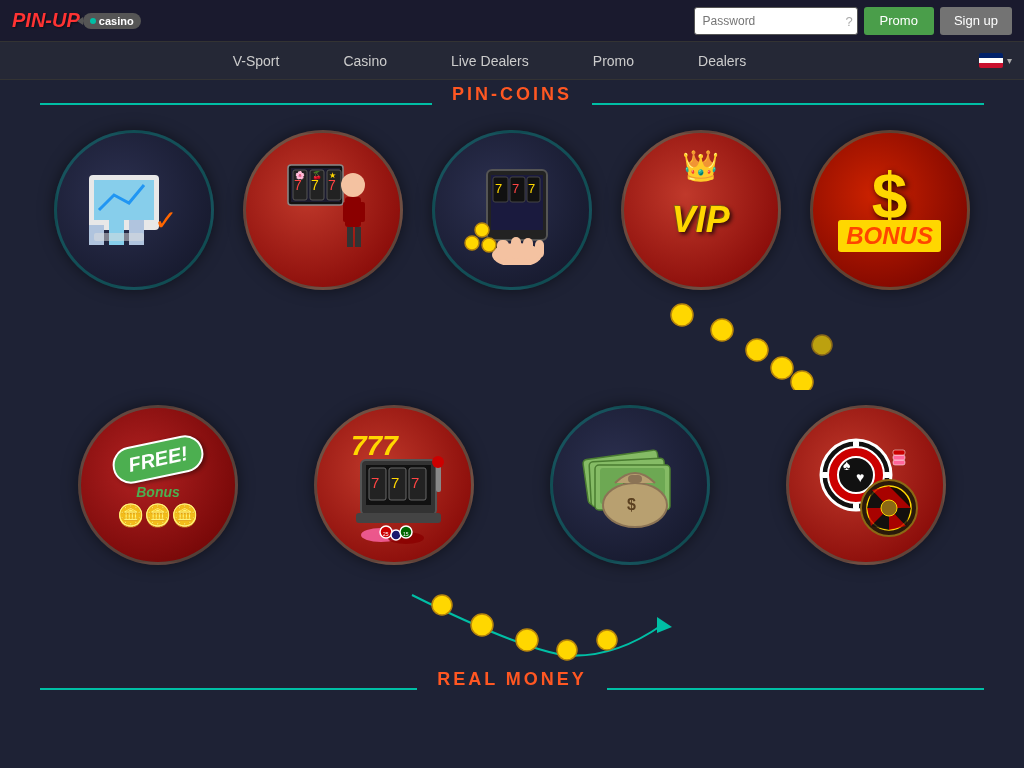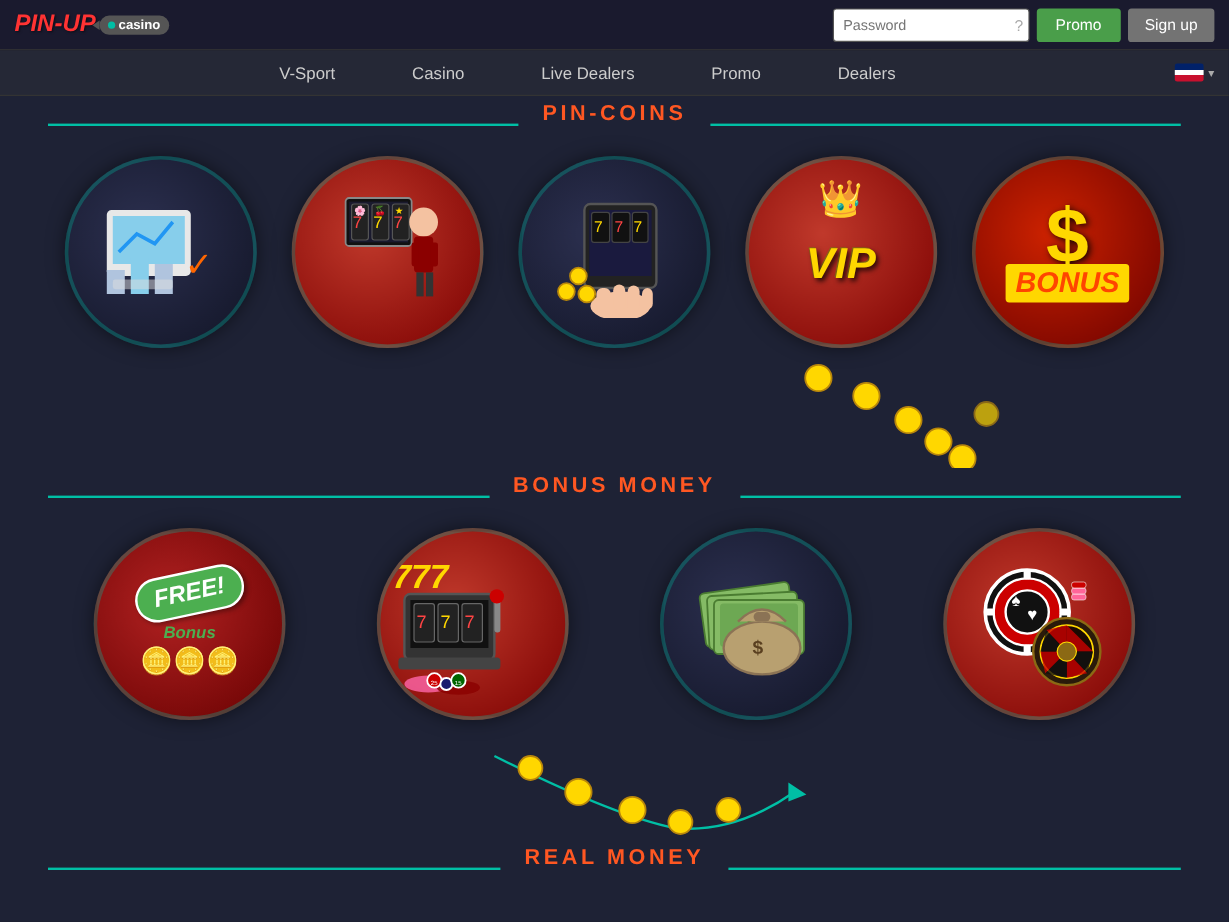--- a/index.html
+++ b/index.html
@@ -402,38 +402,33 @@
 
       <circle cx="620" cy="15" r="11" fill="#ffd700" stroke="#b8860b" stroke-width="1.5"></circle>
       <circle cx="660" cy="30" r="11" fill="#ffd700" stroke="#b8860b" stroke-width="1.5"></circle>
       <circle cx="695" cy="50" r="11" fill="#ffd700" stroke="#b8860b" stroke-width="1.5"></circle>
       <circle cx="720" cy="68" r="11" fill="#ffd700" stroke="#b8860b" stroke-width="1.5"></circle>
       <circle cx="740" cy="82" r="11" fill="#ffd700" stroke="#b8860b" stroke-width="1.5"></circle>
       <circle cx="760" cy="45" r="10" fill="#ffd700" stroke="#b8860b" stroke-width="1.5" opacity="0.7"></circle>
     </svg>
   </div>
 
-  <div class="section-divider">
-    <div class="divider-line"></div>
-    <span class="section-title">BONUS MONEY</span>
-    <div class="divider-line"></div>
-  </div>
 
   <div class="icons-row">
 
     <div class="circle-icon" style="background: radial-gradient(circle at 40% 40%, #b22222, #660000);">
       <div class="free-bonus-content">
         <div style="background:#4CAF50;color:#fff;font-size:20px;font-weight:bold;padding:5px 14px;border-radius:25px;transform:rotate(-12deg);border:2px solid #fff;font-style:italic;box-shadow:2px 2px 4px rgba(0,0,0,0.4);">FREE!</div>
         <div style="color:#4CAF50;font-size:14px;font-weight:bold;margin-top:6px;font-style:italic;">Bonus</div>
         <div style="font-size:22px;margin-top:3px;">🪙🪙🪙</div>
       </div>
     </div>
 
     <div class="circle-icon">
-      <div style="width:100%;height:100%;display:flex;align-items:center;justify-content:flex-start;">
+      <div style="width:100%;height:100%;display:flex;align-items:center;justify-content:flex-end;">
         <svg width="130" height="130" viewBox="0 0 130 130">
 
           <text x="10" y="35" font-size="28" font-weight="bold" fill="#ffd700" font-style="italic">777</text>
 
           <rect x="20" y="40" width="75" height="55" rx="5" fill="#333" stroke="#555" stroke-width="2"></rect>
           <rect x="25" y="45" width="65" height="40" fill="#111"></rect>
 
           <rect x="28" y="48" width="17" height="32" rx="2" fill="#222" stroke="#666" stroke-width="1"></rect>
           <rect x="48" y="48" width="17" height="32" rx="2" fill="#222" stroke="#666" stroke-width="1"></rect>
           <rect x="68" y="48" width="17" height="32" rx="2" fill="#222" stroke="#666" stroke-width="1"></rect>

